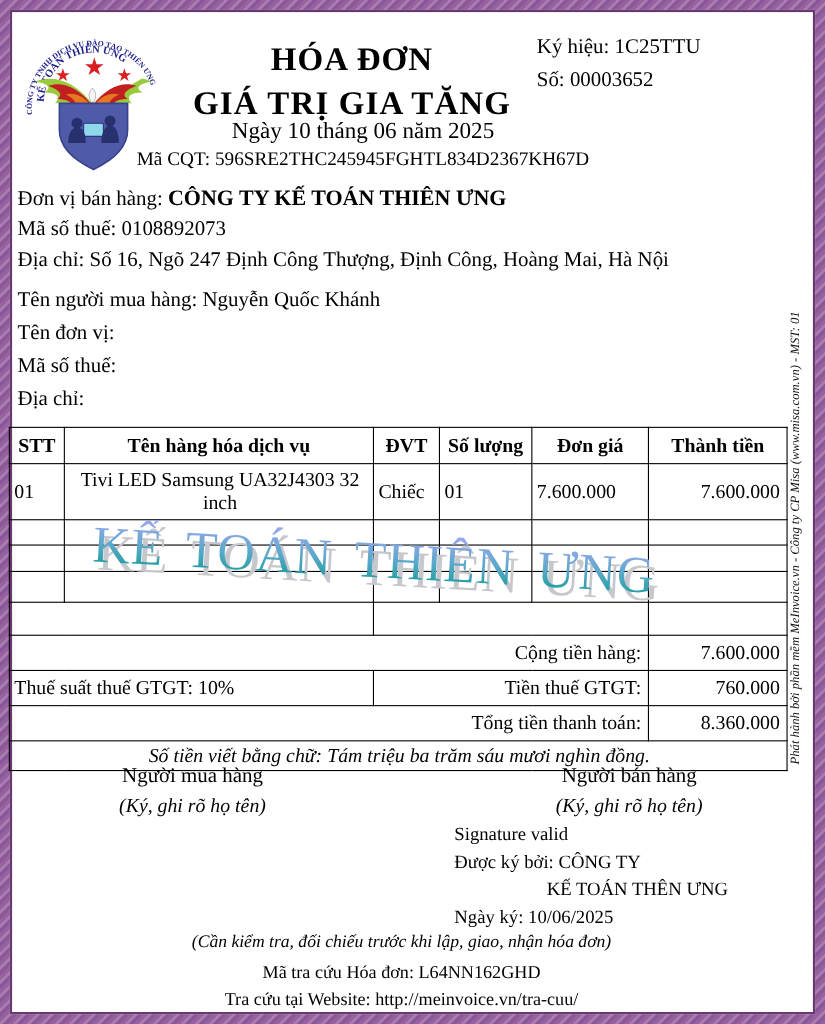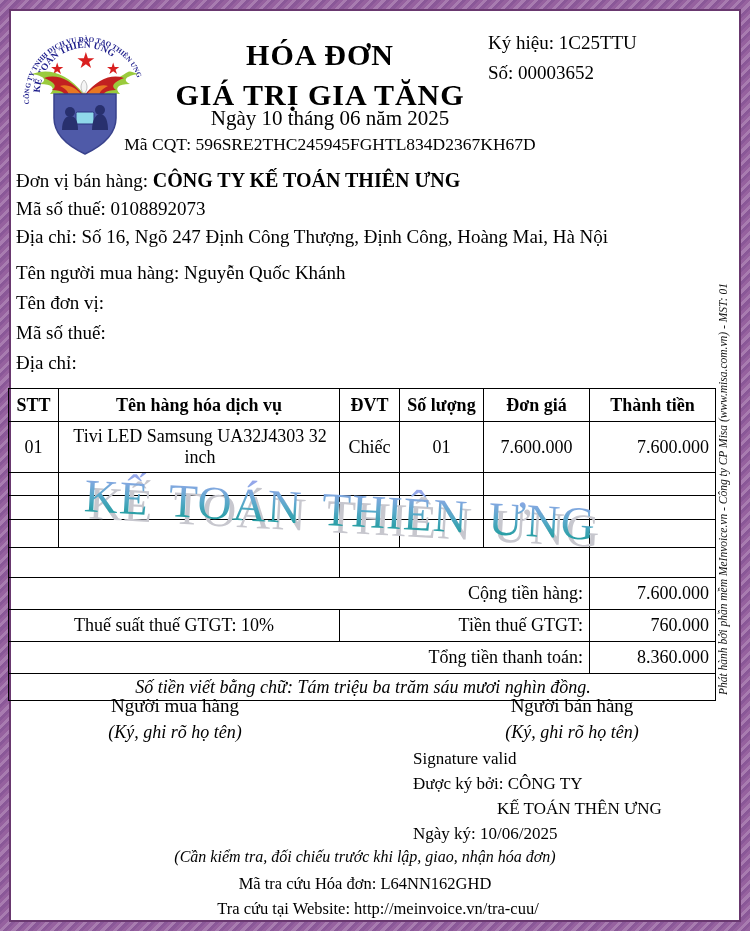--- a/index.html
+++ b/index.html
@@ -20,21 +20,21 @@
   .date-line{left:0;top:106px;width:660px;text-align:center;font-size:21px;}
   .cqt-line{left:0;top:134px;width:660px;text-align:center;font-size:17.5px;}
 
   .seller-block{left:16px;top:166px;font-size:19px;line-height:28px;}
   .seller-name{font-weight:bold;font-size:20px;}
   .buyer-block{left:16px;top:258px;font-size:19px;line-height:30px;}
 
   table.items{position:absolute;left:8px;top:388px;width:707px;border-collapse:collapse;table-layout:fixed;padding-left:44px;}
   table.items td,table.items th{border:1.5px solid #000;font-size:18px;padding:1px 4px;overflow:hidden;}
   table.items th{font-weight:bold;text-align:center;height:30px;}
-  .cell-c{text-align:center;}
+  .cell-c{}
   .cell-r{text-align:right;padding-right:6px !important;}
   .cell-l{text-align:center;padding-left:6px !important;}
   .row-item td{height:48px;}
   .row-e1 td{height:20px;}
   .row-e2 td{height:21px;}
   .row-e3 td{height:25px;}
   .row-e4 td{height:27px;}
   .row-sum td{height:29px;font-size:19px;}
   .row-words td{height:24px;font-style:italic;font-size:18px;}
 
@@ -46,21 +46,21 @@
 
   .sig-title{font-size:19px;font-weight:normal;}
   .sig-note{font-size:18px;font-style:italic;}
   .sig-buyer{left:50px;top:692px;width:250px;text-align:center;line-height:27px;}
   .sig-seller{left:447px;top:692px;width:250px;text-align:center;line-height:27px;}
   .sig-digital{left:413px;top:746px;font-size:17px;line-height:25px;}
   .sig-indent{padding-left:84px;}
 
   .footer-note{left:0;top:848px;width:730px;text-align:center;font-style:italic;font-size:16px;}
   .footer-code{left:0;top:874px;width:730px;text-align:center;font-size:16.5px;}
-  .footer-site{left:0;top:899px;width:730px;text-align:center;font-size:16.5px;padding-left:13px;}
+  .footer-site{left:0;top:899px;width:730px;text-align:center;font-size:16.5px;}
 
   .side-note{left:717px;top:150px;height:545px;writing-mode:vertical-rl;transform:rotate(180deg);
              font-size:11.5px;font-style:italic;white-space:nowrap;color:#111;}
 </style>
 </head>
 <body>
 
 <div class="page">
   <div class="frame">
     <div class="frame-inner"></div>

